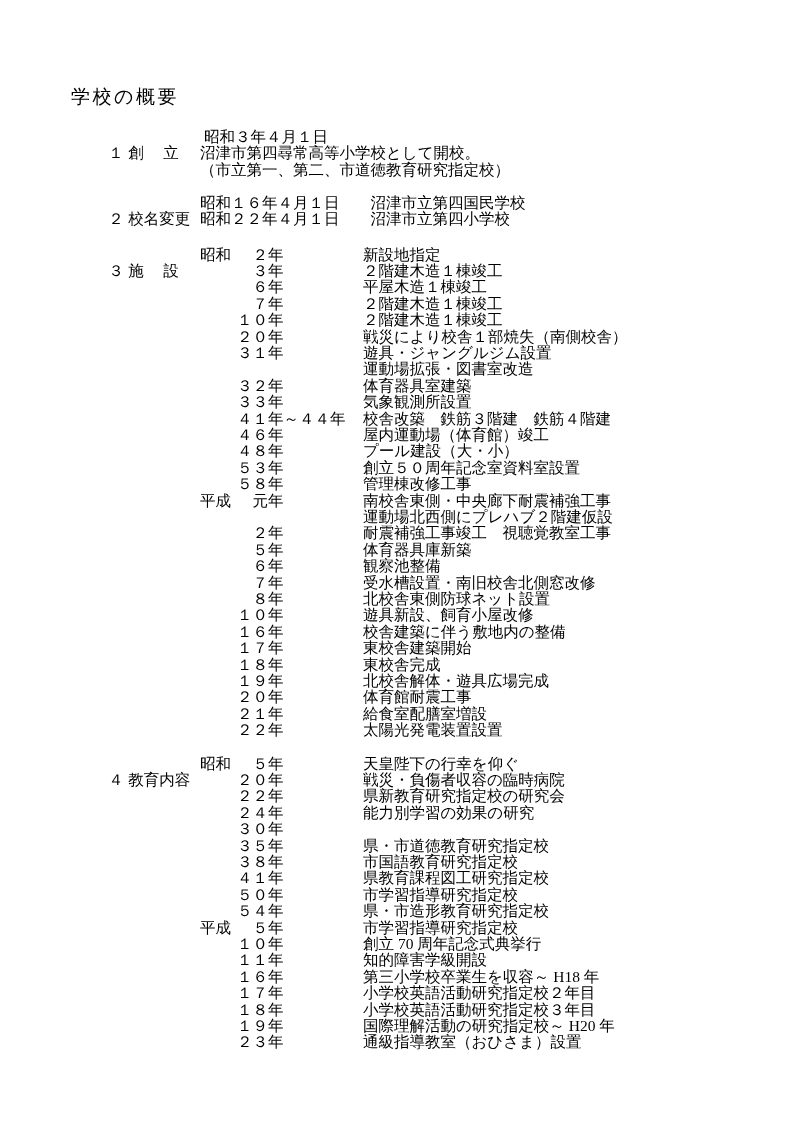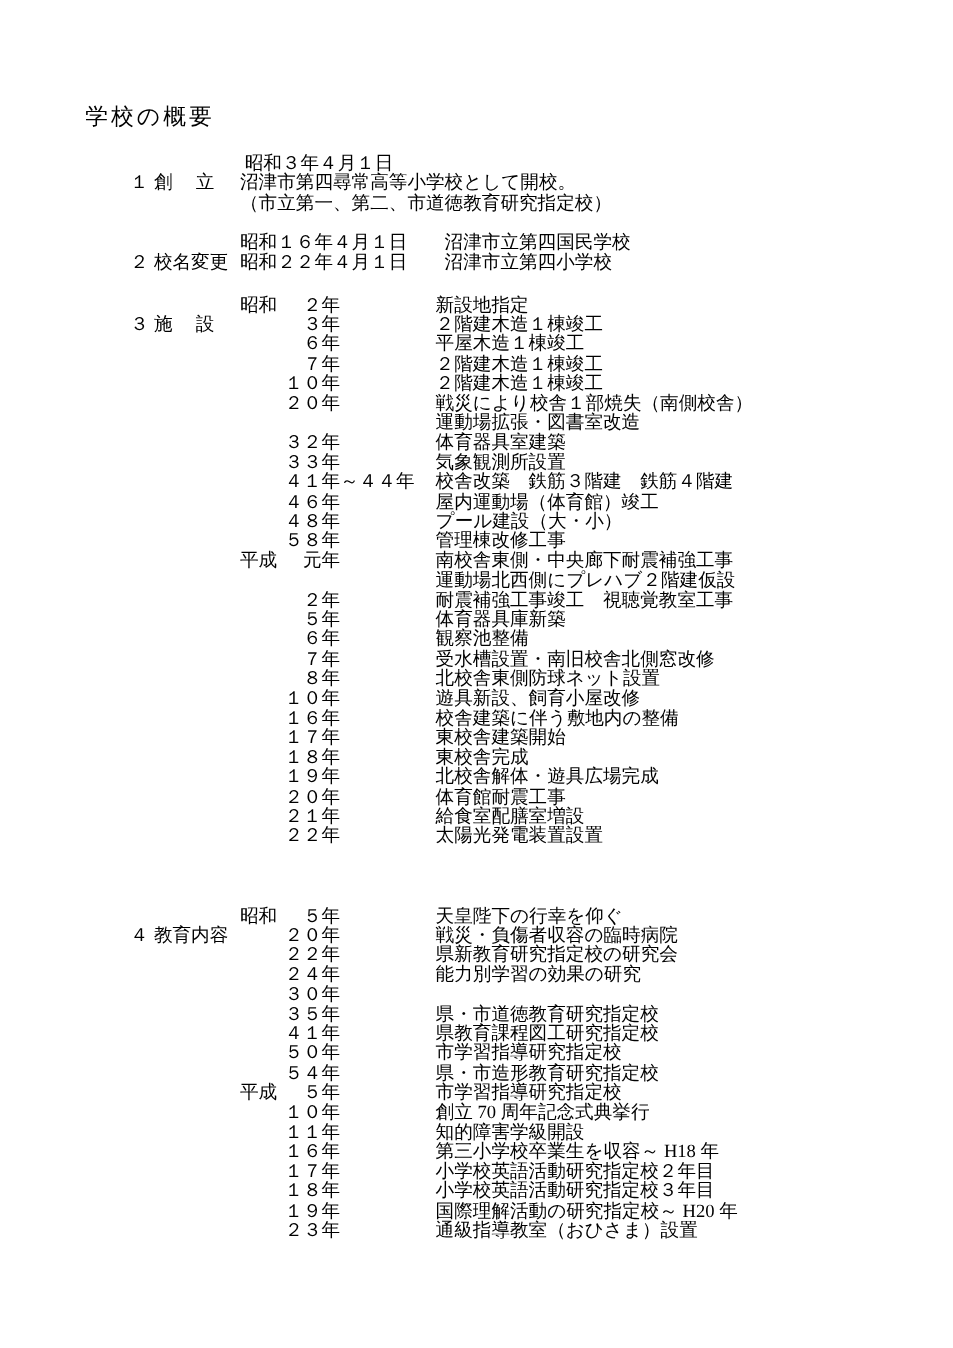--- a/index.html
+++ b/index.html
@@ -60,26 +60,28 @@
     <div class="sec-head">
       <span class="sec-num">３</span><span class="sec-label">施　 設</span>
     </div>
     <div class="sec-body">
           <div class="trow"><span class="era">昭和</span><span class="year">　２年</span><span class="desc">新設地指定</span></div>
           <div class="trow"><span class="era"></span><span class="year">　３年</span><span class="desc">２階建木造１棟竣工</span></div>
           <div class="trow"><span class="era"></span><span class="year">　６年</span><span class="desc">平屋木造１棟竣工</span></div>
           <div class="trow"><span class="era"></span><span class="year">　７年</span><span class="desc">２階建木造１棟竣工</span></div>
           <div class="trow"><span class="era"></span><span class="year">１０年</span><span class="desc">２階建木造１棟竣工</span></div>
           <div class="trow"><span class="era"></span><span class="year">２０年</span><span class="desc">戦災により校舎１部焼失（南側校舎）</span></div>
+          <div class="trow"><span class="era"></span><span class="year">３１年</span><span class="desc">遊具・ジャングルジム設置</span></div>
           <div class="trow"><span class="era"></span><span class="year"></span><span class="desc">運動場拡張・図書室改造</span></div>
           <div class="trow"><span class="era"></span><span class="year">３２年</span><span class="desc">体育器具室建築</span></div>
           <div class="trow"><span class="era"></span><span class="year">３３年</span><span class="desc">気象観測所設置</span></div>
           <div class="trow"><span class="era"></span><span class="year">４１年～４４年</span><span class="desc">校舎改築　鉄筋３階建　鉄筋４階建</span></div>
           <div class="trow"><span class="era"></span><span class="year">４６年</span><span class="desc">屋内運動場（体育館）竣工</span></div>
           <div class="trow"><span class="era"></span><span class="year">４８年</span><span class="desc">プール建設（大・小）</span></div>
+          <div class="trow"><span class="era"></span><span class="year">５３年</span><span class="desc">創立５０周年記念室資料室設置</span></div>
           <div class="trow"><span class="era"></span><span class="year">５８年</span><span class="desc">管理棟改修工事</span></div>
           <div class="trow"><span class="era">平成</span><span class="year">　元年</span><span class="desc">南校舎東側・中央廊下耐震補強工事</span></div>
           <div class="trow"><span class="era"></span><span class="year"></span><span class="desc">運動場北西側にプレハブ２階建仮設</span></div>
           <div class="trow"><span class="era"></span><span class="year">　２年</span><span class="desc">耐震補強工事竣工　視聴覚教室工事</span></div>
           <div class="trow"><span class="era"></span><span class="year">　５年</span><span class="desc">体育器具庫新築</span></div>
           <div class="trow"><span class="era"></span><span class="year">　６年</span><span class="desc">観察池整備</span></div>
           <div class="trow"><span class="era"></span><span class="year">　７年</span><span class="desc">受水槽設置・南旧校舎北側窓改修</span></div>
           <div class="trow"><span class="era"></span><span class="year">　８年</span><span class="desc">北校舎東側防球ネット設置</span></div>
           <div class="trow"><span class="era"></span><span class="year">１０年</span><span class="desc">遊具新設、飼育小屋改修</span></div>
           <div class="trow"><span class="era"></span><span class="year">１６年</span><span class="desc">校舎建築に伴う敷地内の整備</span></div>
@@ -96,20 +98,21 @@
     <div class="sec-head">
       <span class="sec-num">４</span><span class="sec-label">教育内容</span>
     </div>
     <div class="sec-body">
           <div class="trow"><span class="era">昭和</span><span class="year">　５年</span><span class="desc">天皇陛下の行幸を仰ぐ</span></div>
           <div class="trow"><span class="era"></span><span class="year">２０年</span><span class="desc">戦災・負傷者収容の臨時病院</span></div>
           <div class="trow"><span class="era"></span><span class="year">２２年</span><span class="desc">県新教育研究指定校の研究会</span></div>
           <div class="trow"><span class="era"></span><span class="year">２４年</span><span class="desc">能力別学習の効果の研究</span></div>
           <div class="trow"><span class="era"></span><span class="year">３０年</span></div>
           <div class="trow"><span class="era"></span><span class="year">３５年</span><span class="desc">県・市道徳教育研究指定校</span></div>
+          <div class="trow"><span class="era"></span><span class="year">３８年</span><span class="desc">市国語教育研究指定校</span></div>
           <div class="trow"><span class="era"></span><span class="year">４１年</span><span class="desc">県教育課程図工研究指定校</span></div>
           <div class="trow"><span class="era"></span><span class="year">５０年</span><span class="desc">市学習指導研究指定校</span></div>
           <div class="trow"><span class="era"></span><span class="year">５４年</span><span class="desc">県・市造形教育研究指定校</span></div>
           <div class="trow"><span class="era">平成</span><span class="year">　５年</span><span class="desc">市学習指導研究指定校</span></div>
           <div class="trow"><span class="era"></span><span class="year">１０年</span><span class="desc">創立 70 周年記念式典挙行</span></div>
           <div class="trow"><span class="era"></span><span class="year">１１年</span><span class="desc">知的障害学級開設</span></div>
           <div class="trow"><span class="era"></span><span class="year">１６年</span><span class="desc">第三小学校卒業生を収容～ H18 年</span></div>
           <div class="trow"><span class="era"></span><span class="year">１７年</span><span class="desc">小学校英語活動研究指定校２年目</span></div>
           <div class="trow"><span class="era"></span><span class="year">１８年</span><span class="desc">小学校英語活動研究指定校３年目</span></div>
           <div class="trow"><span class="era"></span><span class="year">１９年</span><span class="desc">国際理解活動の研究指定校～ H20 年</span></div>

